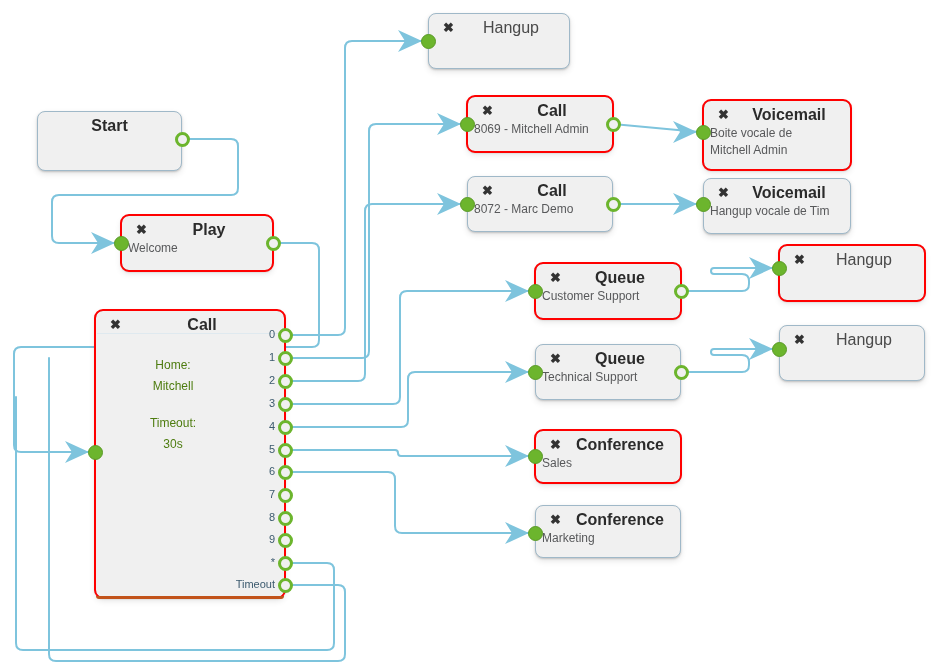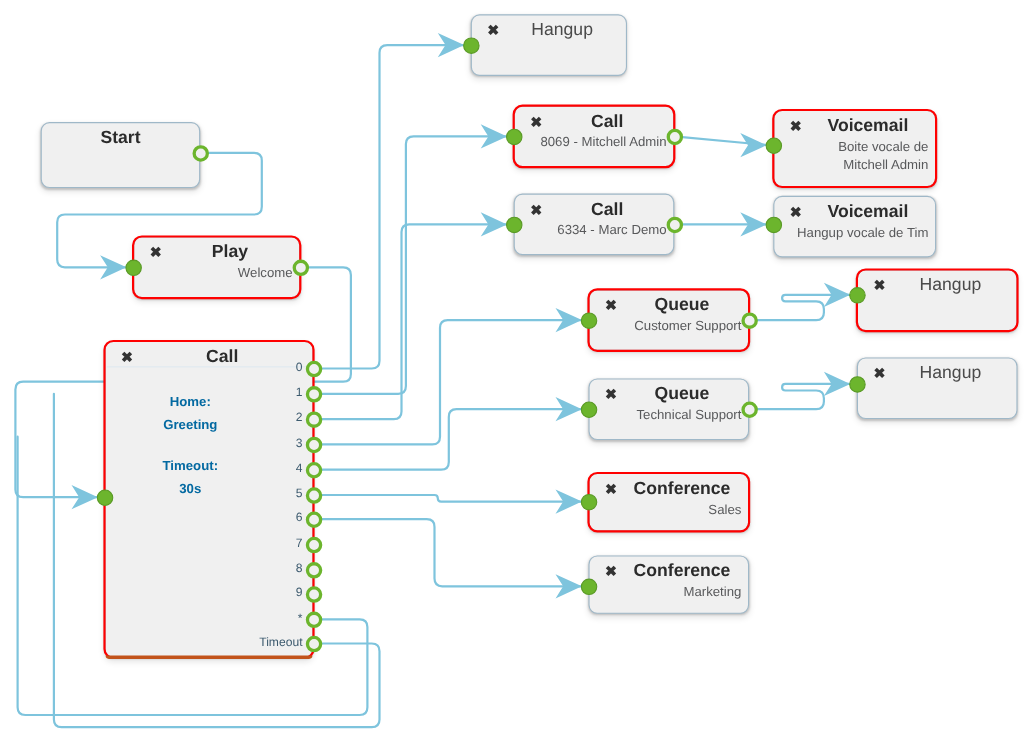--- a/index.html
+++ b/index.html
@@ -73,21 +73,21 @@
   }
   .node .title.plain {
     font-weight: normal;
     color: #4a4a4a;
   }
   .node .subtitle {
     position: absolute;
     left: 6px;
     right: 6px;
     top: 24px;
-    text-align: right;
+    text-align: left;
     font-size: 12px;
     color: #58595b;
     line-height: 17px;
   }
   .node .divider {
     position: absolute;
     left: 1px;
     right: 1px;
     top: 22px;
     height: 1px;
@@ -95,23 +95,22 @@
   }
 
   
   .menu-body {
     position: absolute;
     left: 6px;
     right: 40px;
     top: 44px;
     text-align: center;
     font-size: 12px;
-    color: #0369a1;
+    color: #4d7c0f;
     line-height: 21px;
-    font-weight: bold;
   }
   .menu-body .gap { height: 16px; }
 
   
   .port {
     position: absolute;
     width: 15px;
     height: 15px;
     border-radius: 50%;
     box-sizing: border-box;
@@ -187,21 +186,21 @@
         <div class="subtitle">Welcome</div>
       </div>
       <div class="port in" style="left: 114px; top: 236px;"></div>
       <div class="port out" style="left: 266px; top: 236px;"></div>
       <div class="node selected" style="left: 95px; top: 310px; width: 190px; height: 288px;">
         <div class="close-icon">✖</div>
         <div class="divider"></div>
         <div class="title">Call</div>
         <div class="menu-body">
           <div>Home:</div>
-          <div>Greeting</div>
+          <div>Mitchell</div>
           <div class="gap"></div>
           <div>Timeout:</div>
           <div>30s</div>
         </div>
         <div class="menu-bottom-accent" style="background: rgb(194, 83, 26);"></div>
       </div>
       <div class="port in" style="left: 88px; top: 445px;"></div>
       <div class="port out" style="left: 278px; top: 328px;"></div>
       <div class="port-label" style="left: 195px; width: 80px; top: 328px;">0</div>
       <div class="port out" style="left: 278px; top: 351px;"></div>
@@ -234,21 +233,21 @@
       <div class="node selected" style="left: 467px; top: 96px; width: 146px; height: 56px;">
         <div class="close-icon">✖</div>
         <div class="title">Call</div>
         <div class="subtitle">8069 - Mitchell Admin</div>
       </div>
       <div class="port in" style="left: 460px; top: 117px;"></div>
       <div class="port out" style="left: 606px; top: 117px;"></div>
       <div class="node" style="left: 467px; top: 176px; width: 146px; height: 56px;">
         <div class="close-icon">✖</div>
         <div class="title">Call</div>
-        <div class="subtitle">6334 - Marc Demo</div>
+        <div class="subtitle">8072 - Marc Demo</div>
       </div>
       <div class="port in" style="left: 460px; top: 197px;"></div>
       <div class="port out" style="left: 606px; top: 197px;"></div>
       <div class="node selected" style="left: 703px; top: 100px; width: 148px; height: 70px;">
         <div class="close-icon">✖</div>
         <div class="title">Voicemail</div>
         <div class="subtitle">Boite vocale de<br>Mitchell Admin</div>
       </div>
       <div class="port in" style="left: 696px; top: 125px;"></div>
       <div class="node" style="left: 703px; top: 178px; width: 148px; height: 56px;">

